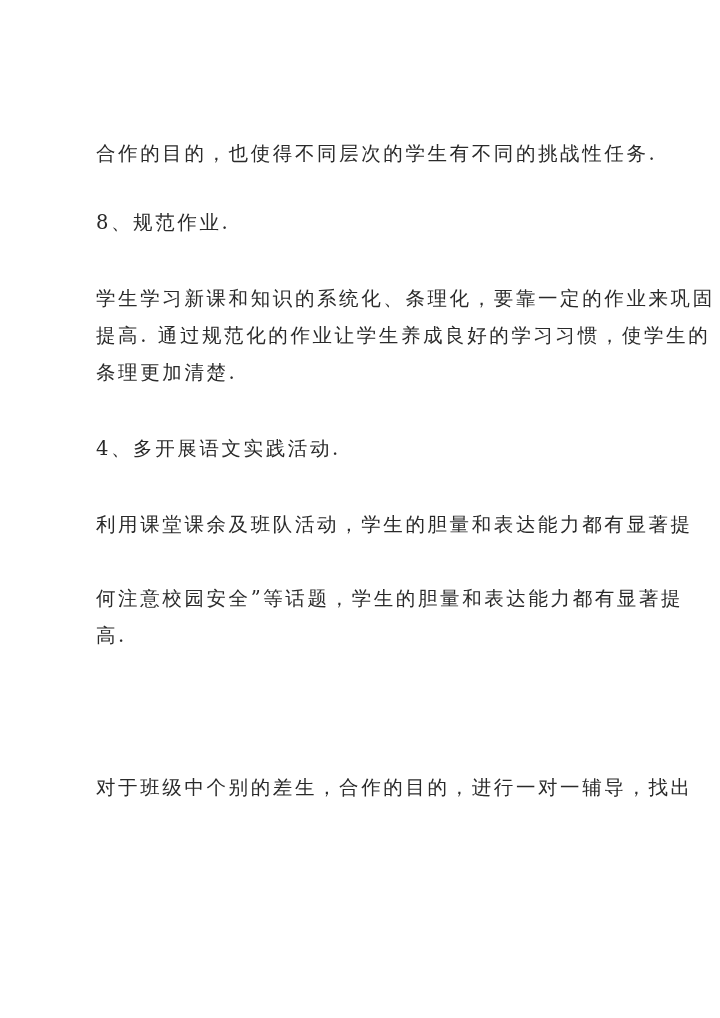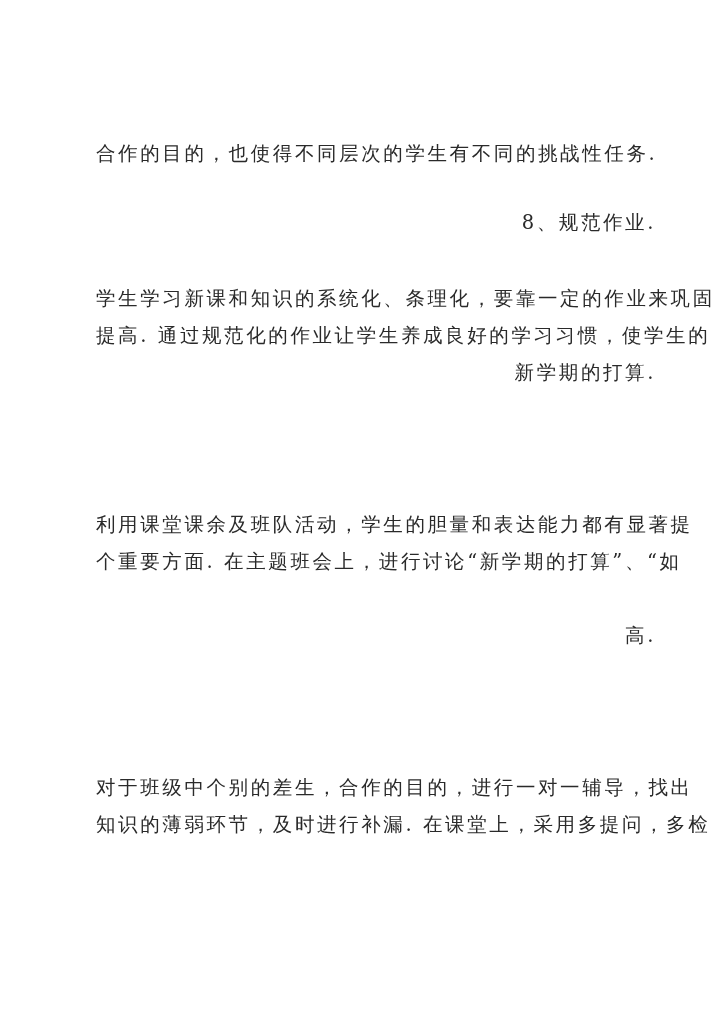--- a/index.html
+++ b/index.html
@@ -1,40 +1,40 @@
 <!DOCTYPE html>
 <html><head>
   <meta charset="utf-8">
   <style>
     html, body { margin: 0; padding: 0; background: #ffffff; }
     body {
       width: 720px; height: 1018px; position: relative; overflow: hidden;
       font-family: "DejaVu Serif", "Liberation Serif", serif;
       color: #2a2a2a;
     }
-    .page { position: absolute; left: 0; top: 0; width: 720px; height: 1018px; background: #fff; text-align: right; }
+    .page { position: absolute; left: 0; top: 0; width: 720px; height: 1018px; background: #fff; }
     .line {
       position: absolute; left: 96px; width: 560px;
       font-size: 19.5px; line-height: 24px; white-space: nowrap;
       letter-spacing: 2.6px;
     }
   </style>
 </head>
 <body>
 
 <div class="page">
   <div class="line" style="top:142px">合作的目的，也使得不同层次的学生有不同的挑战性任务.</div>
 
   <div class="line" style="top:211px">8、规范作业.</div>
 
   <div class="line" style="top:324px">提高. 通过规范化的作业让学生养成良好的学习习惯，使学生的</div>
   <div class="line" style="top:287px">学生学习新课和知识的系统化、条理化，要靠一定的作业来巩固</div>
-  <div class="line" style="top:361px">新学期的打算.</div>
+  <div class="line" style="top:361px">条理更加清楚.</div>
 
+  <div class="line" style="top:437px">4、多开展语文实践活动.</div>
 
   <div class="line" style="top:513px">利用课堂课余及班队活动，学生的胆量和表达能力都有显著提</div>
-  <div class="line" style="top:550px">个重要方面. 在主题班会上，进行讨论“新学期的打算”、“如</div>
+  <div class="line" style="top:587px">何注意校园安全”等话题，学生的胆量和表达能力都有显著提</div>
   <div class="line" style="top:624px">高.</div>
 
 
   <div class="line" style="top:776px">对于班级中个别的差生，合作的目的，进行一对一辅导，找出</div>
-  <div class="line" style="top:813px">知识的薄弱环节，及时进行补漏. 在课堂上，采用多提问，多检</div>
 </div>
 
 </body></html>

